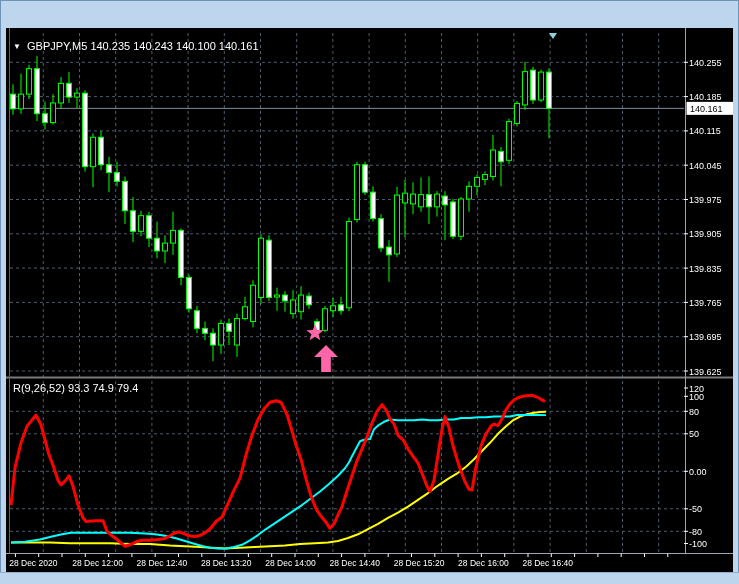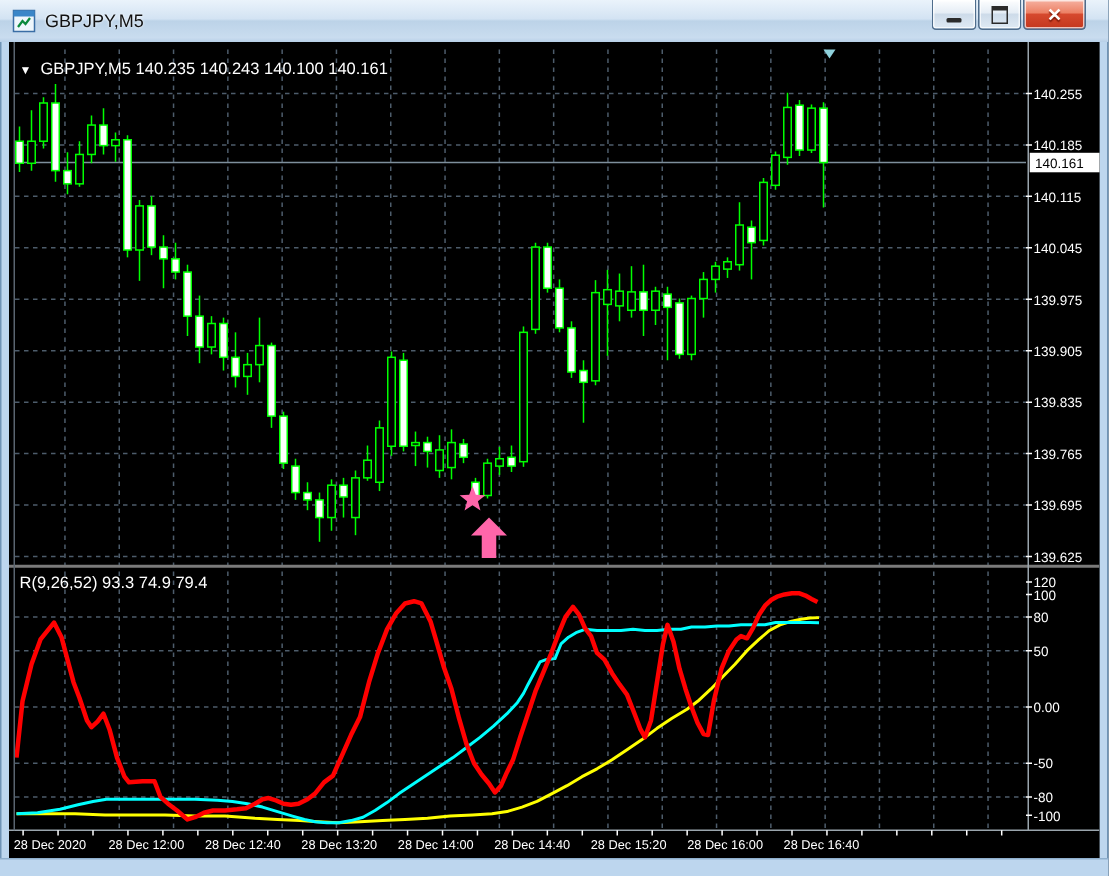--- a/index.html
+++ b/index.html
@@ -20,41 +20,20 @@
   .glyph-max{width:9px;height:8px;border:1px solid #2b2b2b;border-top:3px solid #2b2b2b;background:transparent;}
   .glyph-close{color:#fff;font-size:12px;font-weight:bold;text-shadow:0 1px 1px #7a1405;line-height:1;}
   .client{position:absolute;top:28px;left:6px;width:727px;height:544px;background:#000;}
   .border-bottom{position:absolute;left:0;top:572px;width:739px;height:12px;background:#bdd6ee;box-shadow:inset 0 1px 0 #8fafcd;}
   svg text{font-family:"Liberation Sans",sans-serif;}
 </style>
 </head>
 <body>
 
 <div class="window">
-  <div class="titlebar">
-    <span class="win-icon">
-      <svg width="16" height="16" viewBox="0 0 16 16">
-        <rect x="1" y="1" width="14" height="14" fill="#eef6fc" stroke="#3a6ea5"></rect>
-        <rect x="1" y="1" width="14" height="4" fill="#3a86c8"></rect>
-        <path d="M4 12 L7 8 L9 10 L12 6" stroke="#0b8a3c" stroke-width="1.5" fill="none"></path>
-      </svg>
-    </span>
-    <span class="title">GBPJPY,M5</span>
-    <div class="buttons">
-      <div class="btn min">
-          <span class="glyph-min"></span>
-        </div>
-      <div class="btn max">
-          <span class="glyph-max"></span>
-        </div>
-      <div class="btn close">
-          <span class="glyph-close">✕</span>
-        </div>
-    </div>
-  </div>
   <div class="client">
     <svg id="chart" width="727" height="544" viewBox="6 28 727 544">
         <rect x="6" y="28" width="727" height="544" fill="#000000"></rect>
         <g stroke="#4d5c6b" stroke-dasharray="3 3" stroke-width="1">
           <line x1="43.3" y1="33" x2="43.3" y2="552"></line>
           <line x1="79.5" y1="33" x2="79.5" y2="552"></line>
           <line x1="115.7" y1="33" x2="115.7" y2="552"></line>
           <line x1="151.9" y1="33" x2="151.9" y2="552"></line>
           <line x1="188.10000000000002" y1="33" x2="188.10000000000002" y2="552"></line>
           <line x1="224.3" y1="33" x2="224.3" y2="552"></line>

